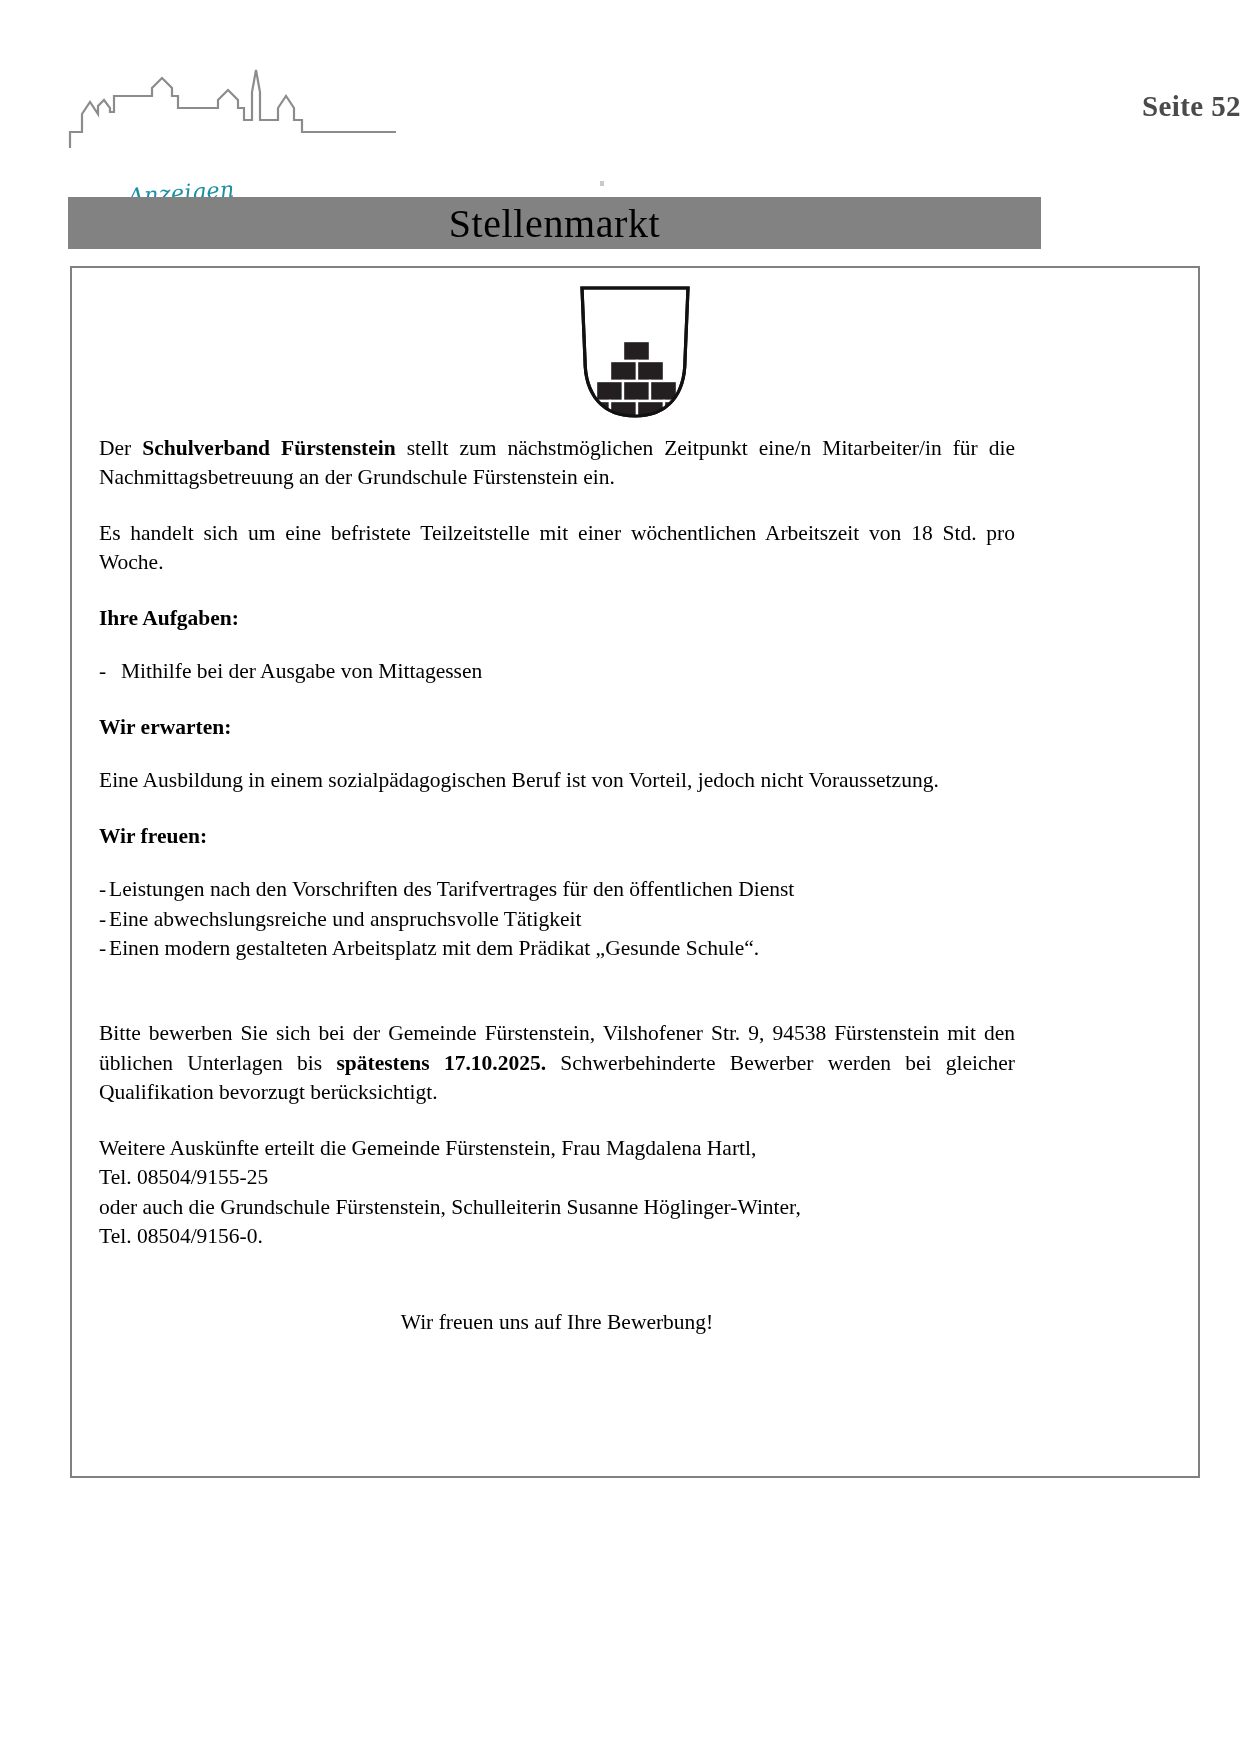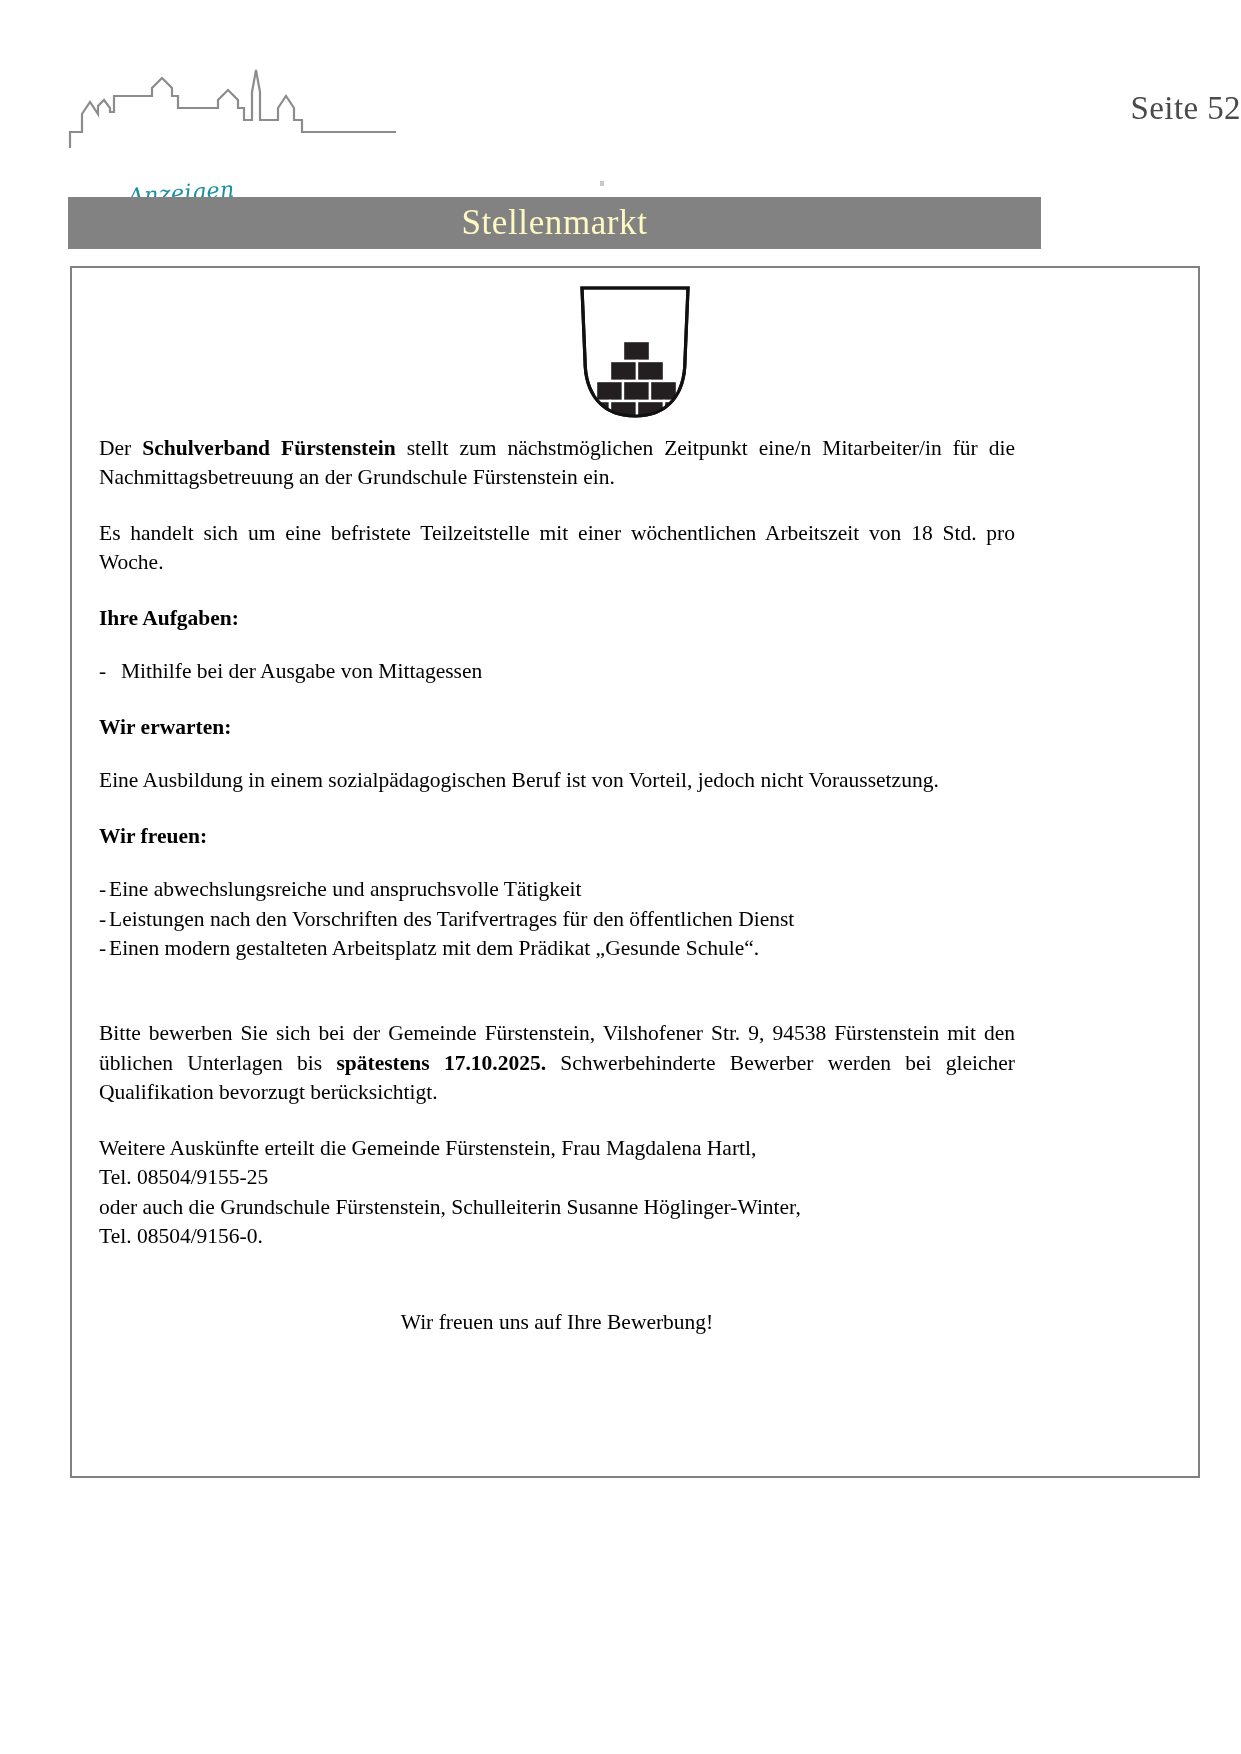--- a/index.html
+++ b/index.html
@@ -51,23 +51,24 @@
     letter-spacing: 0.5px;
     transform: rotate(-4deg);
     transform-origin: left center;
   }
   .page-number {
     position: absolute;
     right: 0px;
     top: 34px;
     width: 1040px;
     text-align: right;
-    font-size: 33px;
+    font-size: 29px;
     color: #4a4a4a;
     letter-spacing: 0.4px;
+    font-weight: bold;
   }
   .header-rule {
     position: absolute;
     left: 68px;
     top: 147px;
     width: 973px;
     height: 2px;
     background: linear-gradient(to right, #ffffff 0%, #bdbdbd 8%, #a8a8a8 55%, #9a9a9a 100%);
   }
   .header-dot {
@@ -85,22 +86,22 @@
     left: 68px;
     top: 197px;
     width: 973px;
     height: 52px;
     background: #828282;
     display: flex;
     align-items: center;
     justify-content: center;
   }
   .banner-title {
-    color: #fef9c3;
-    font-size: 35px;
+    color: #000000;
+    font-size: 40px;
     letter-spacing: 0.6px;
   }
 
   
   .content-box {
     position: absolute;
     left: 70px;
     top: 266px;
     width: 1130px;
     height: 1212px;
@@ -240,22 +241,22 @@
       </ul>
 
       <p class="heading">Wir erwarten:</p>
 
 
       <p class="para">Eine Ausbildung in einem sozialpädagogischen Beruf ist von Vorteil, jedoch nicht Voraussetzung.</p>
 
       <p class="heading">Wir freuen:</p>
 
       <ul class="list tight-dash">
+        <li><span class="dash">-</span><span>Leistungen nach den Vorschriften des Tarifvertrages für den öffentlichen Dienst</span></li>
         <li><span class="dash">-</span><span>Eine abwechslungsreiche und anspruchsvolle Tätigkeit</span></li>
-        <li><span class="dash">-</span><span>Leistungen nach den Vorschriften des Tarifvertrages für den öffentlichen Dienst</span></li>
         <li><span class="dash">-</span><span>Einen modern gestalteten Arbeitsplatz mit dem Prädikat „Gesunde Schule“.</span></li>
       </ul>
 
       <div class="spacer-lg"></div>
 
       <p class="para"><span>Bitte bewerben Sie sich bei der Gemeinde Fürstenstein, Vilshofener Str. 9, 94538 Fürstenstein mit den üblichen Unterlagen bis </span><b>spätestens 17.10.2025.</b><span> Schwerbehinderte Bewerber werden bei gleicher Qualifikation bevorzugt berücksichtigt.</span></p>
 
       <p class="para">
         <span>Weitere Auskünfte erteilt die Gemeinde Fürstenstein, Frau Magdalena Hartl,</span><br>
         <span>Tel. 08504/9155-25</span><br>

